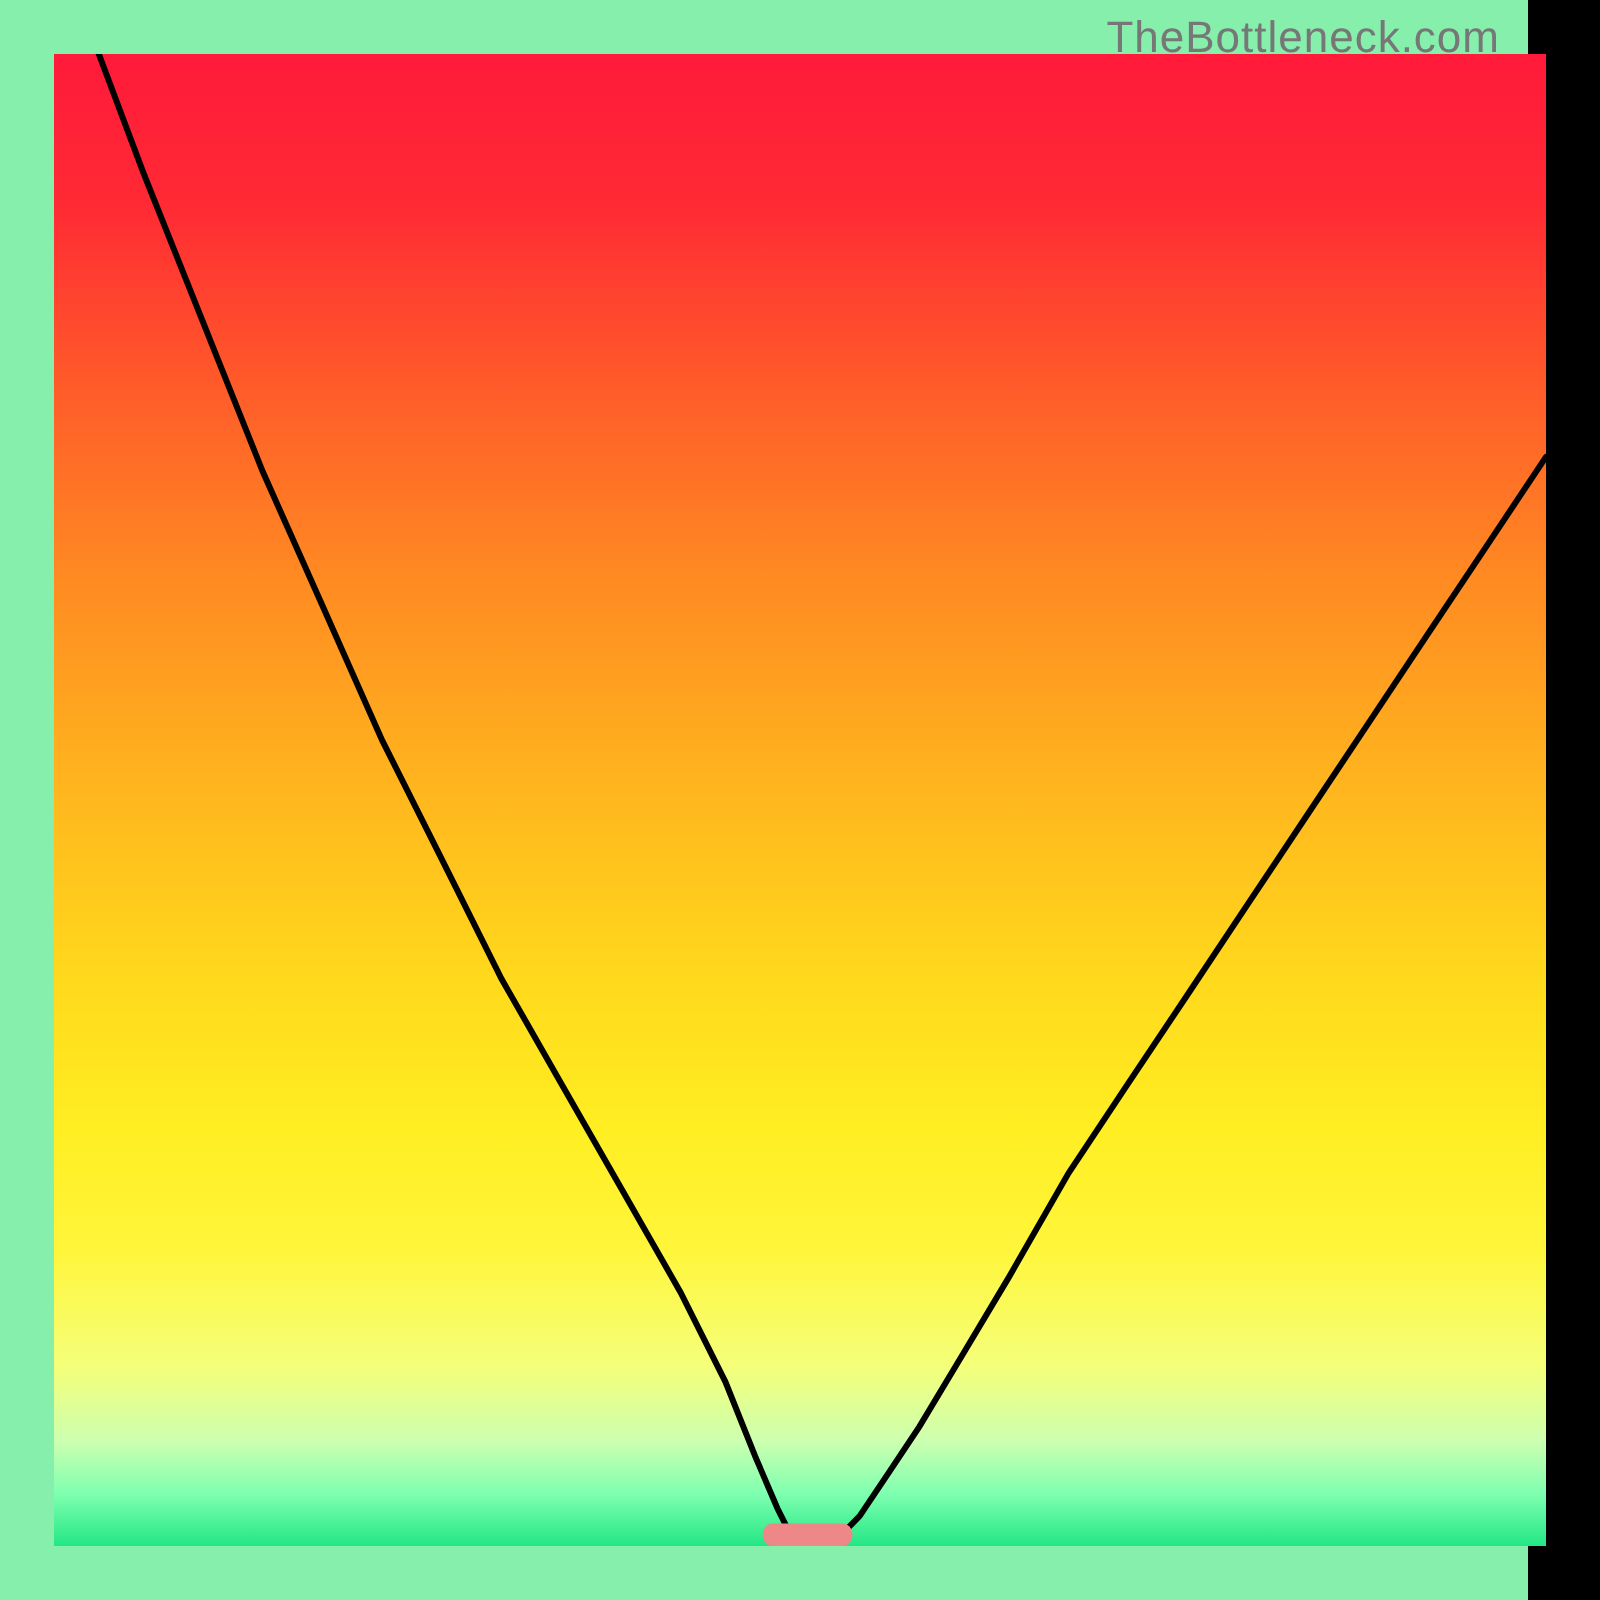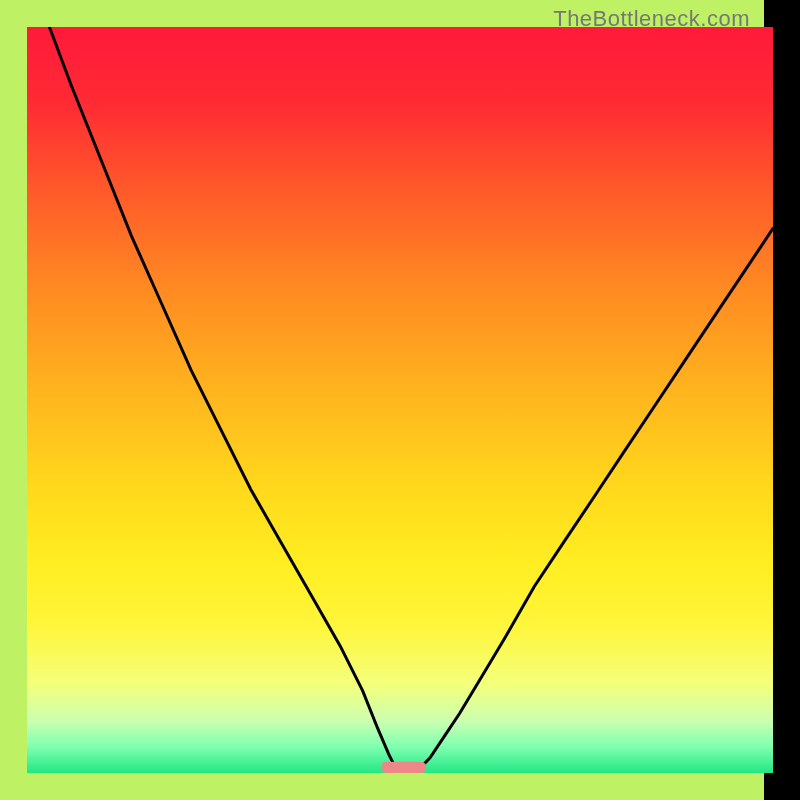--- a/index.html
+++ b/index.html
@@ -7,21 +7,21 @@
     padding: 0;
     width: 800px;
     height: 800px;
     background: #000;
     font-family: Arial, Helvetica, sans-serif;
   }
   .stage {
     position: relative;
     width: 764px;
     height: 800px;
-    background: #bef264;
+    background: #86efac;
   }
   .watermark {
     position: absolute;
     top: 6px;
     right: 14px;
     color: #777;
     font-size: 22px;
     font-weight: 500;
     letter-spacing: 0.5px;
     z-index: 10;

